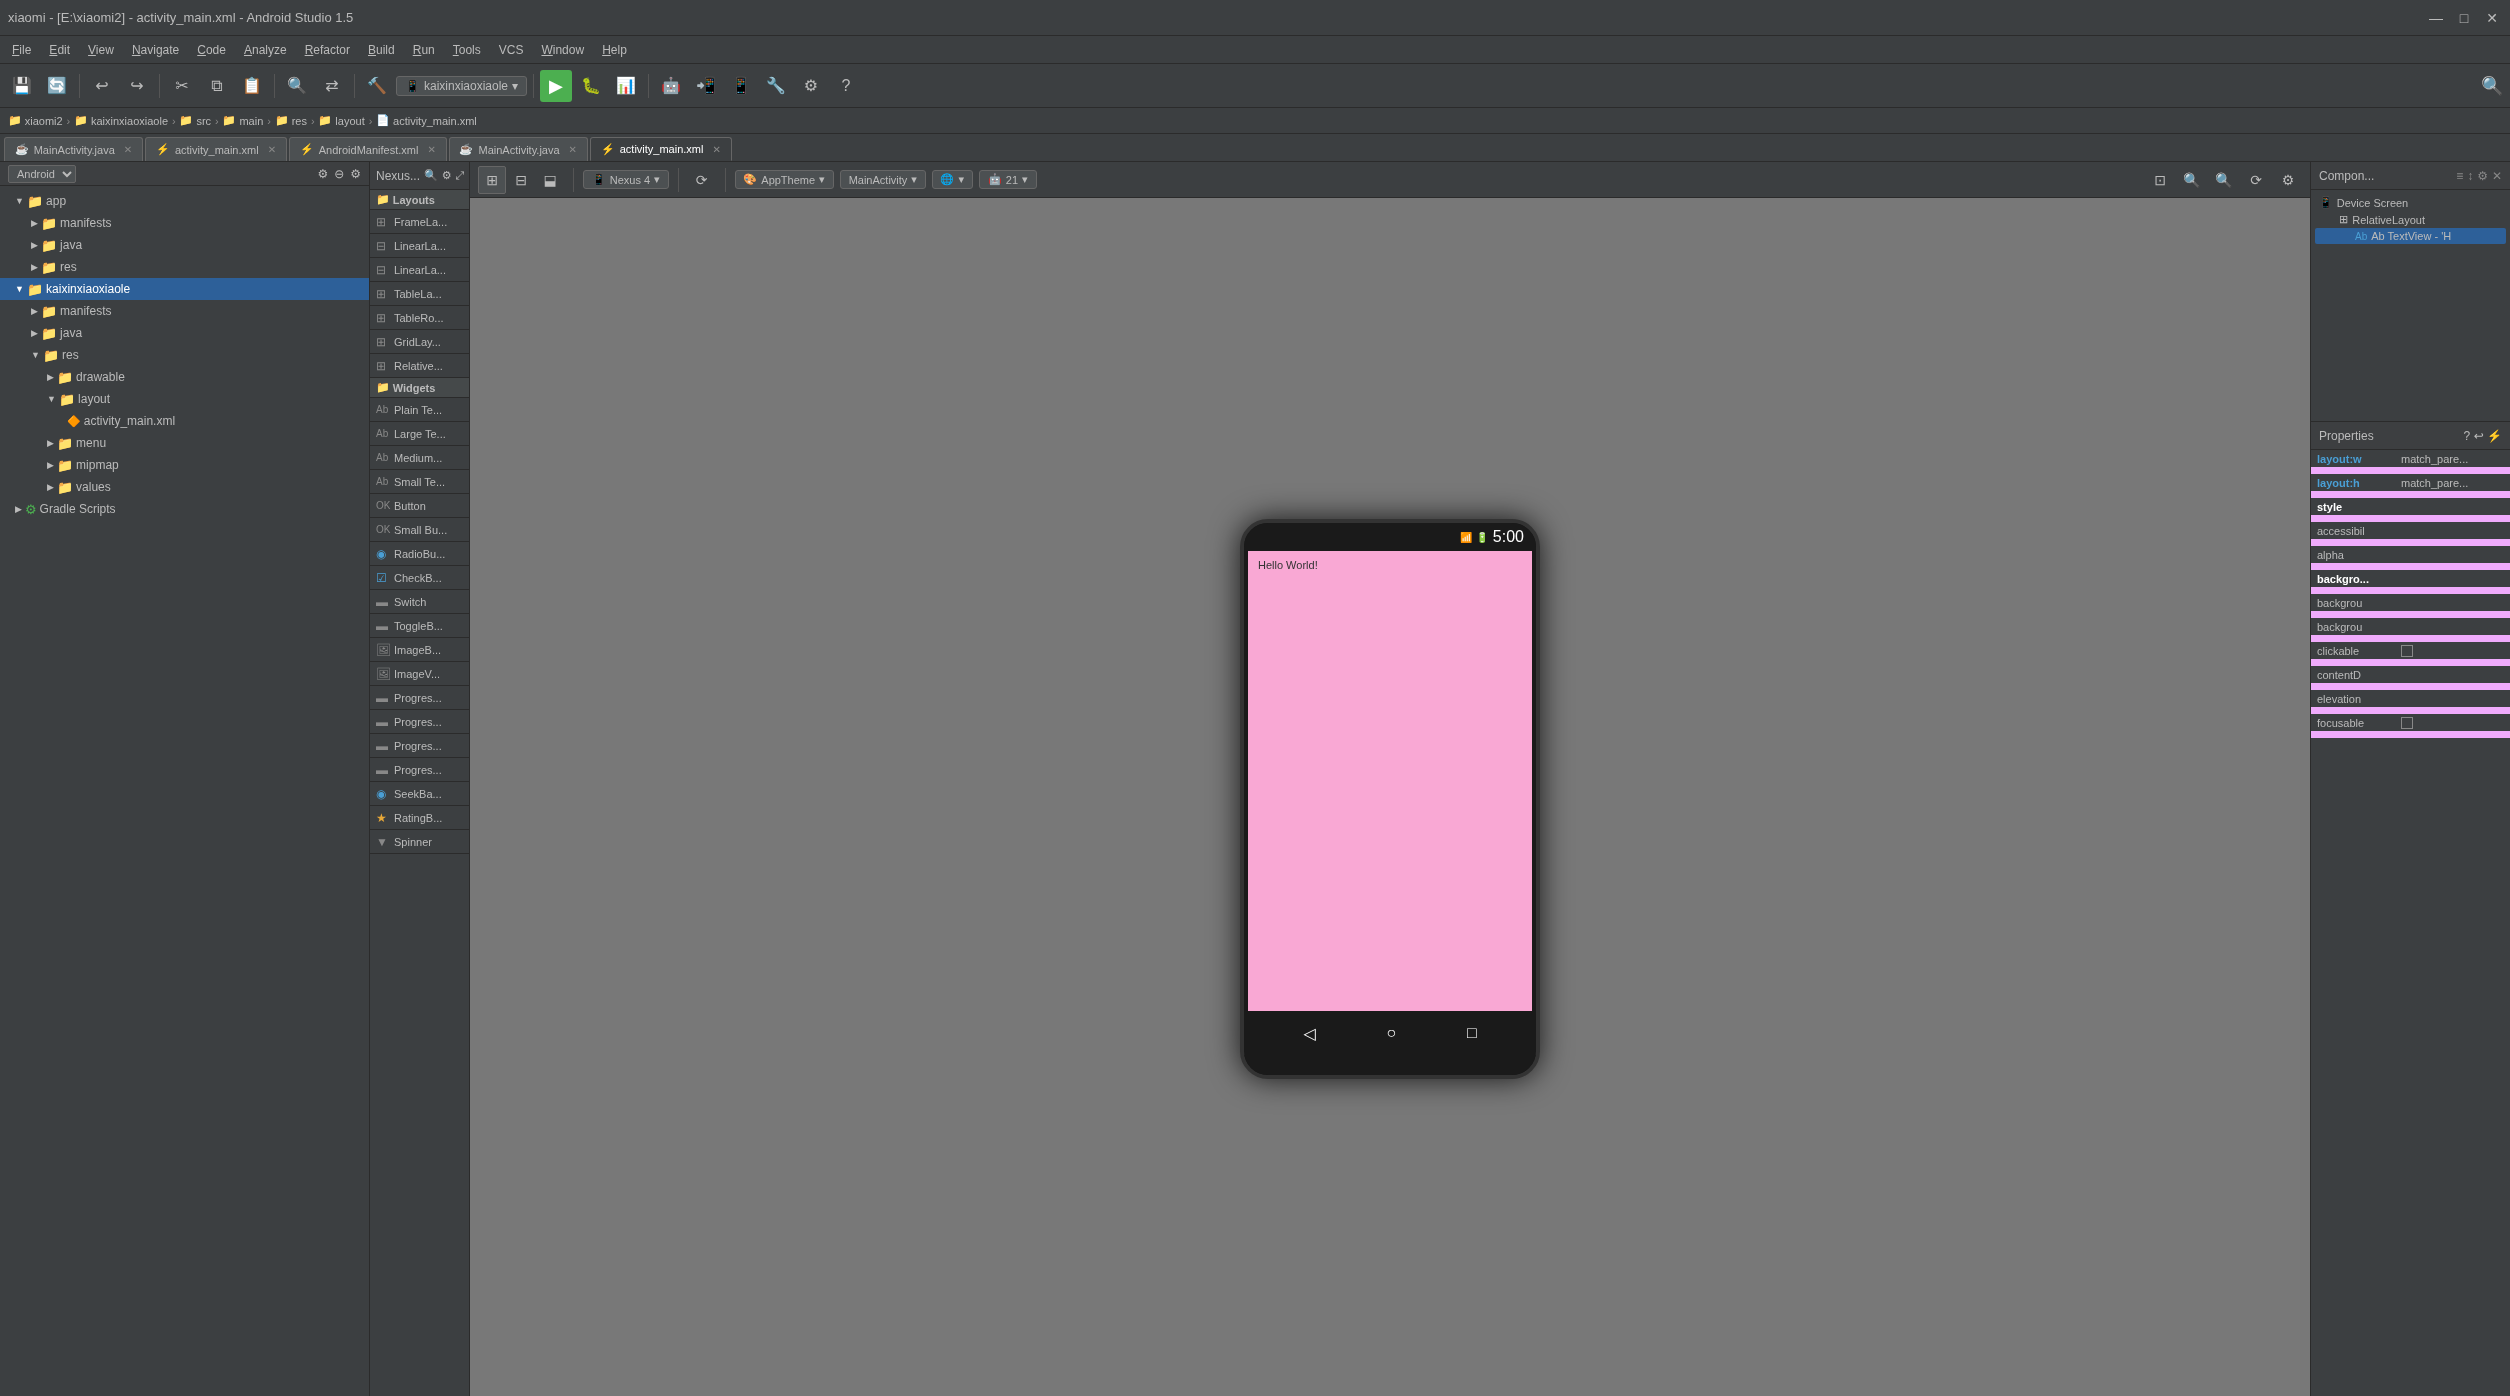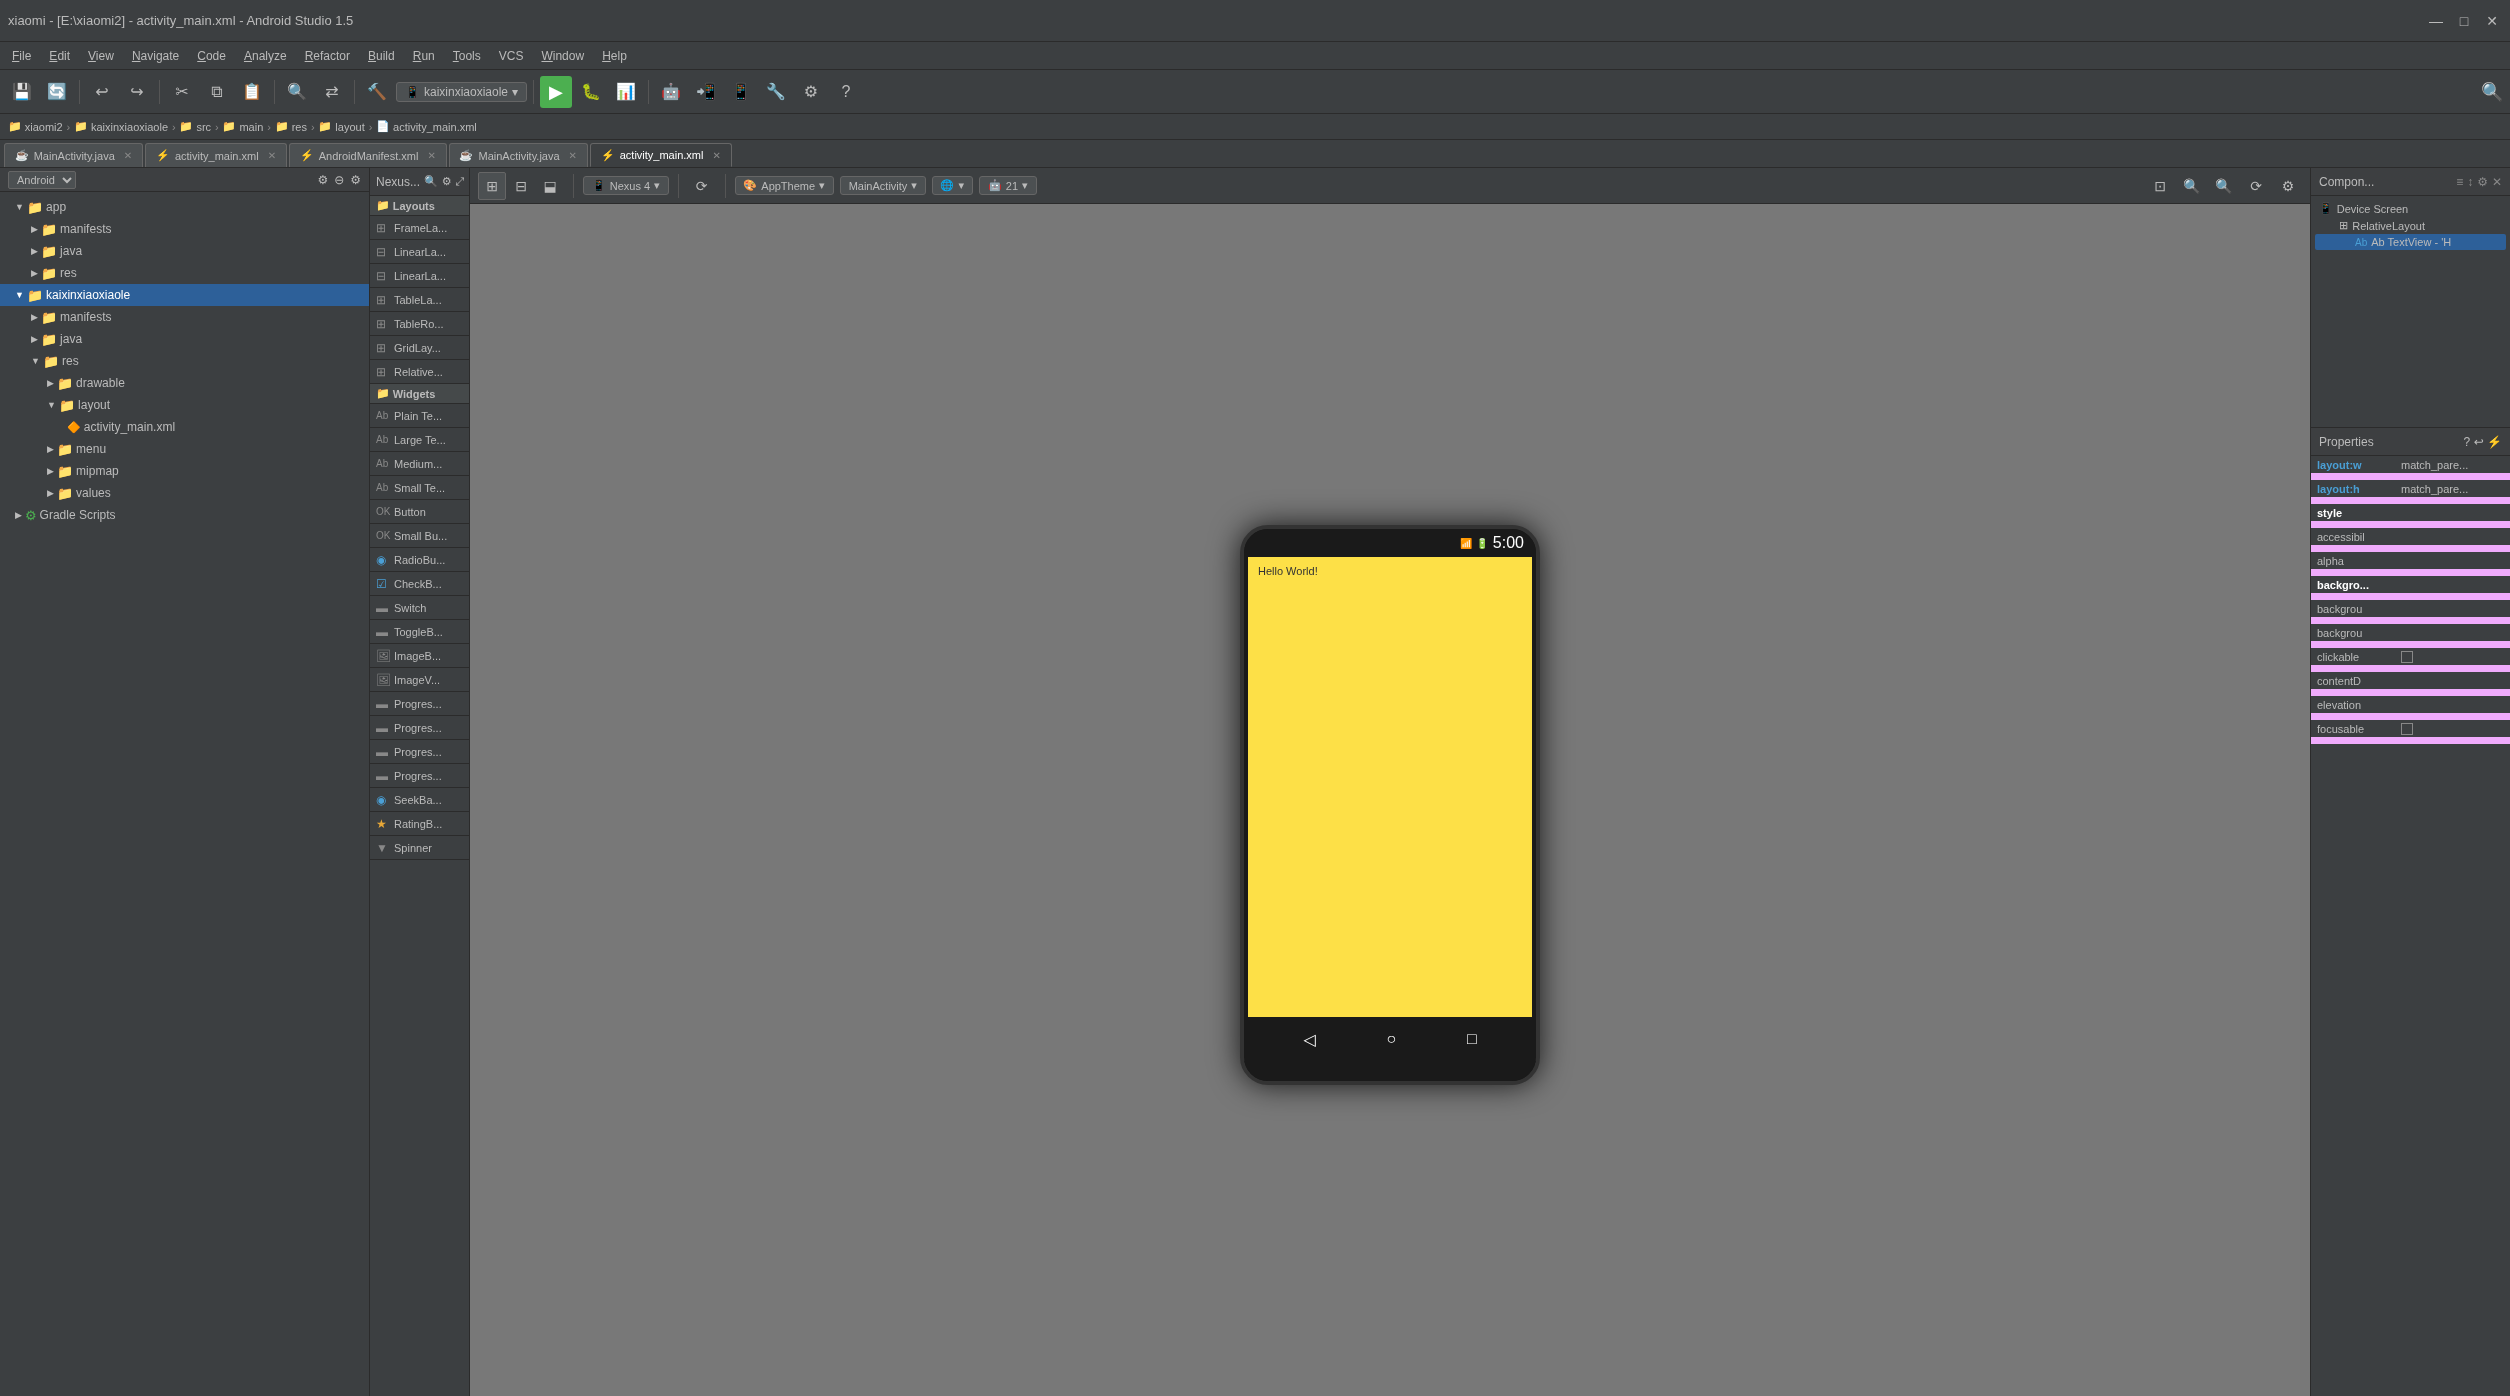--- a/index.html
+++ b/index.html
@@ -1,21 +1,21 @@
 <!DOCTYPE html>
 <html><head>
   <meta charset="utf-8">
   <style>
     * { box-sizing: border-box; margin: 0; padding: 0; }
     body { font-family: 'Segoe UI', Arial, sans-serif; font-size: 12px; background: #3c3f41; color: #bbbbbb; overflow: hidden; width: 2510px; height: 1396px; }
     
     
     .title-bar {
       background: #3c3f41;
-      height: 42px;
+      height: 36px;
       display: flex;
       align-items: center;
       justify-content: space-between;
       padding: 8px 8px;
       border-bottom: 1px solid #2b2b2b;
       color: #bbbbbb;
       font-size: 13px;
     }
     .title-bar .controls { display: flex; gap: 8px; }
     .title-bar .ctrl-btn { width: 20px; height: 20px; display: flex; align-items: center; justify-content: center; cursor: pointer; color: #bbbbbb; font-size: 14px; }
@@ -246,21 +246,21 @@
       background: #1a1a1a;
       display: flex;
       align-items: center;
       justify-content: flex-end;
       padding: 0 12px;
       gap: 4px;
     }
     .phone-top-bar .time { color: #fff; font-size: 16px; }
     .phone-screen {
       flex: 1;
-      background: #fde047;
+      background: #f9a8d4;
       position: relative;
       margin: 0 4px;
     }
     .phone-hello { position: absolute; top: 8px; left: 10px; font-size: 11px; color: #333; }
     .phone-nav {
       height: 44px;
       background: #1a1a1a;
       display: flex;
       align-items: center;
       justify-content: space-around;

